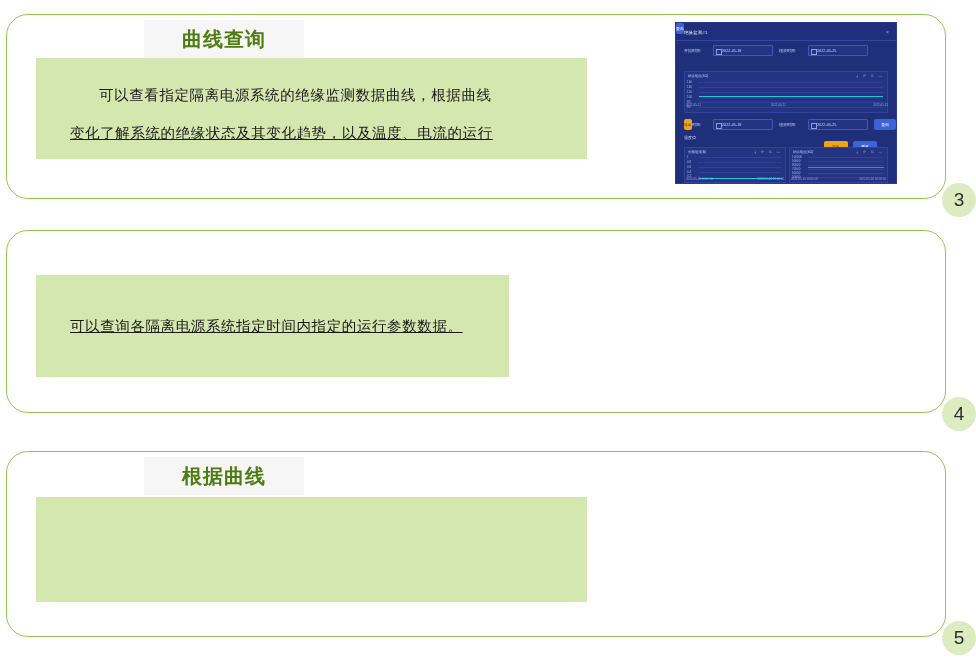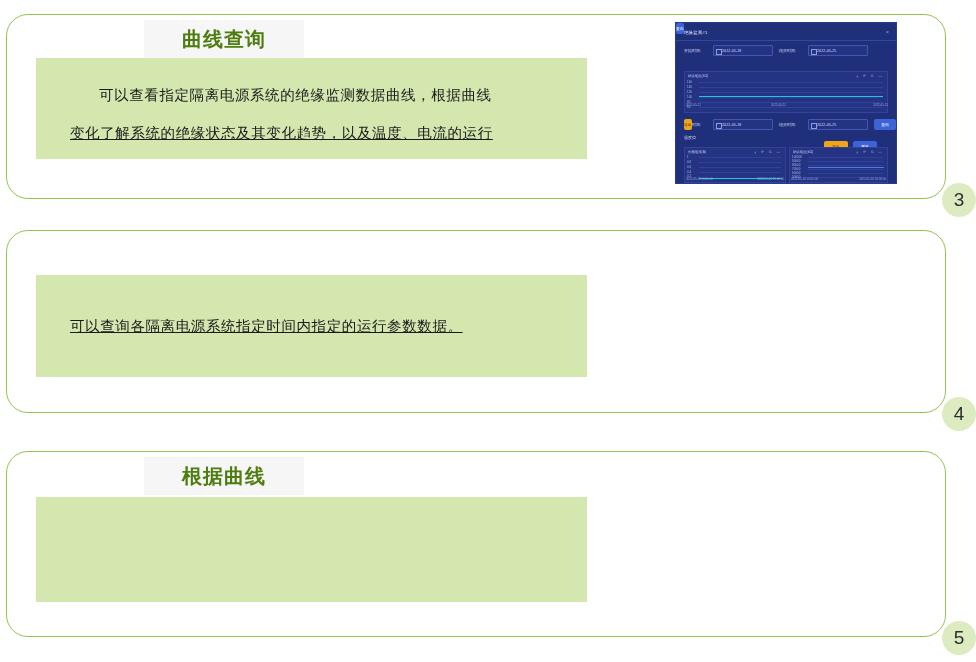--- a/index.html
+++ b/index.html
@@ -217,21 +217,21 @@
     </div>
 
     <div class="num-circle" style="left:936px;top:183px;">
       <span>3</span>
     </div>
   </div>
 
   <div class="section" style="top:216px;height:212px;">
     <div class="card" style="height:183px;"></div>
 
-    <div class="green-block center" style="left:30px;top:59px;width:551px;height:102px;">
+    <div class="green-block center" style="left:30px;top:59px;width:473px;height:102px;">
       <p class="no-indent">可以查询各隔离电源系统指定时间内指定的运行参数数据。</p>
     </div>
 
     <div class="shot s2">
       <div class="s2-leftstub"></div>
       <div class="dlg-title">绝缘监测#1</div>
       <div class="dlg-x">×</div>
       <div class="divline" style="top:20px;"></div>
 
       <div class="filterbar" style="left:9px;right:9px;top:25px;height:13px;">

